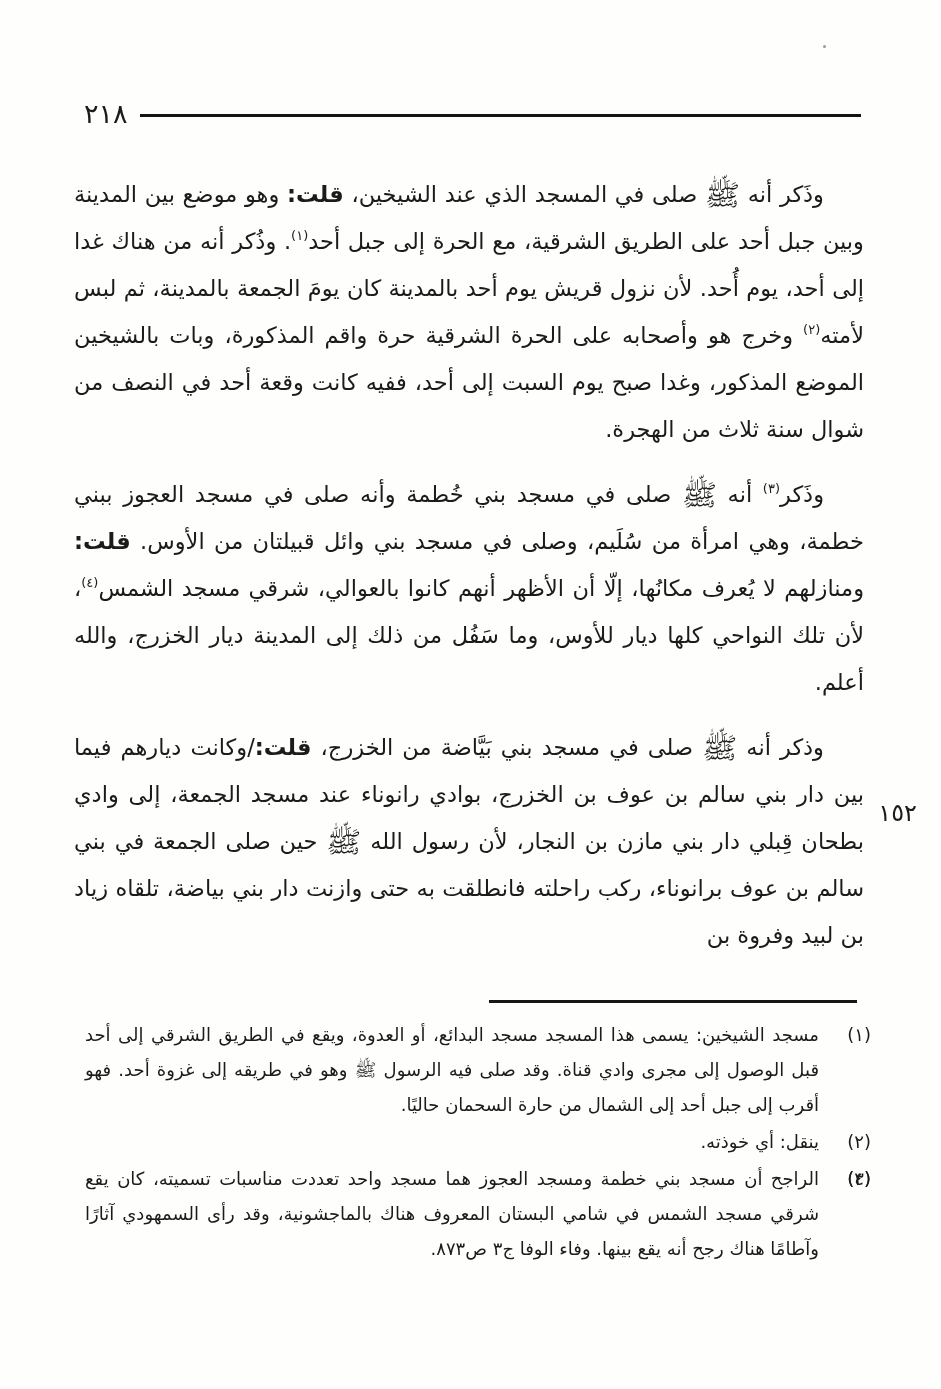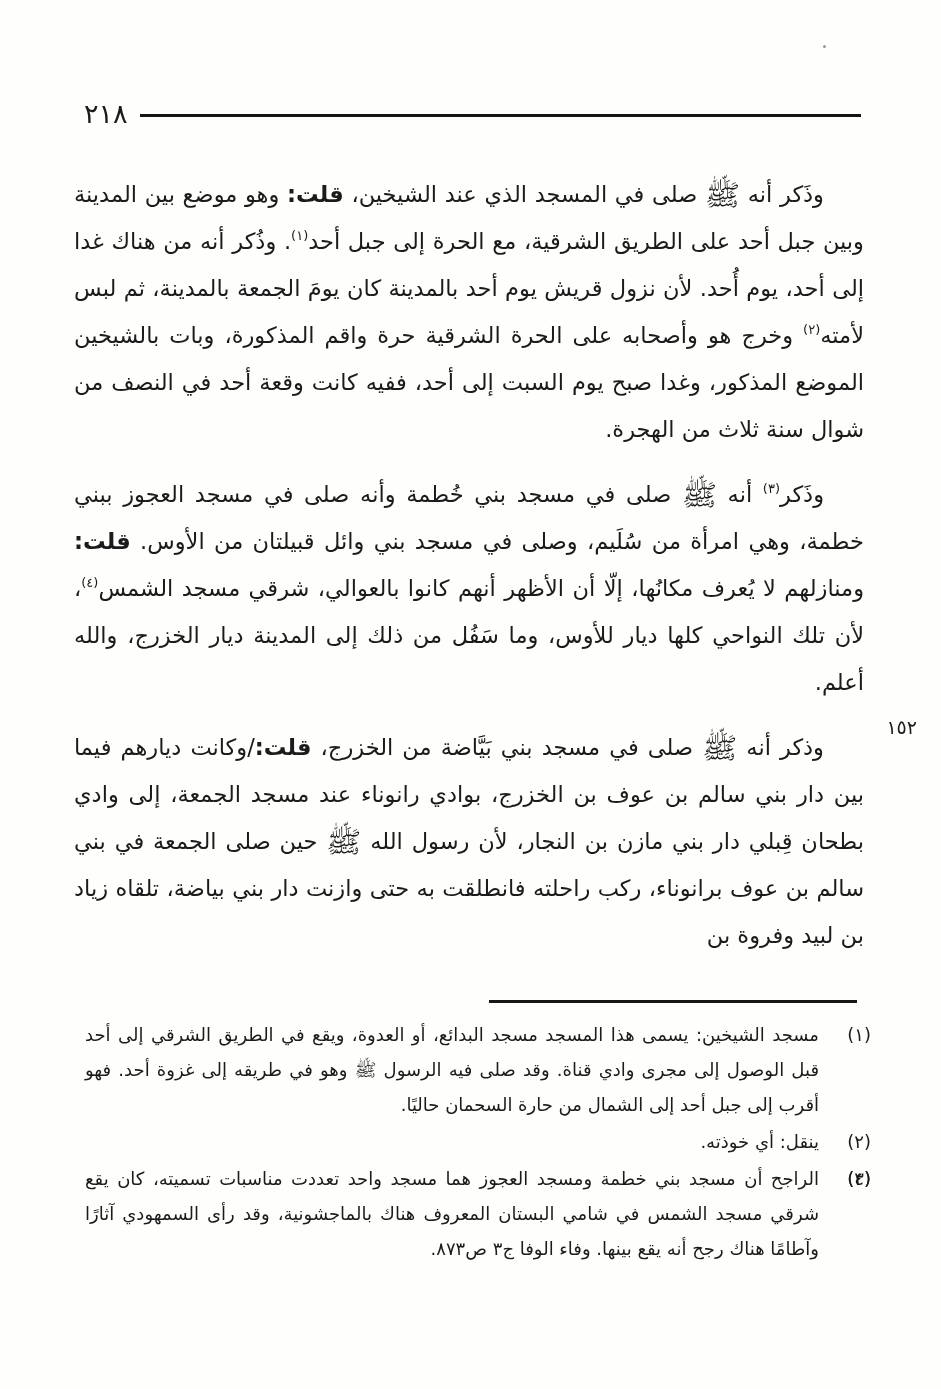--- a/index.html
+++ b/index.html
@@ -28,22 +28,22 @@
     font-size:22.5px;line-height:47px;
     text-align:justify;
     margin-top:21px;
   }
   .para{margin:0 0 18px 0;text-indent:40px;}
   .para .bold{font-weight:bold;}
   .fnref{font-size:13px;vertical-align:9px;line-height:0;}
   .pbuh{font-size:29px;line-height:0;vertical-align:-3px;}
   
   .margin-note{
-    position:absolute;top:716px;right:24px;
-    font-size:19px;letter-spacing:1px;
+    position:absolute;top:799px;right:24px;
+    font-size:24px;letter-spacing:1px;
   }
   
   .footnotes{
     position:absolute;top:1000px;right:66px;width:790px;
     font-size:18px;line-height:35px;
   }
   .fn-sep{width:368px;height:3px;background:#161616;margin:0 18px 14px 0;}
   .footnote{position:relative;padding-right:56px;text-align:justify;margin-bottom:2px;}
   .fn-num{position:absolute;right:4px;top:0;}
   

